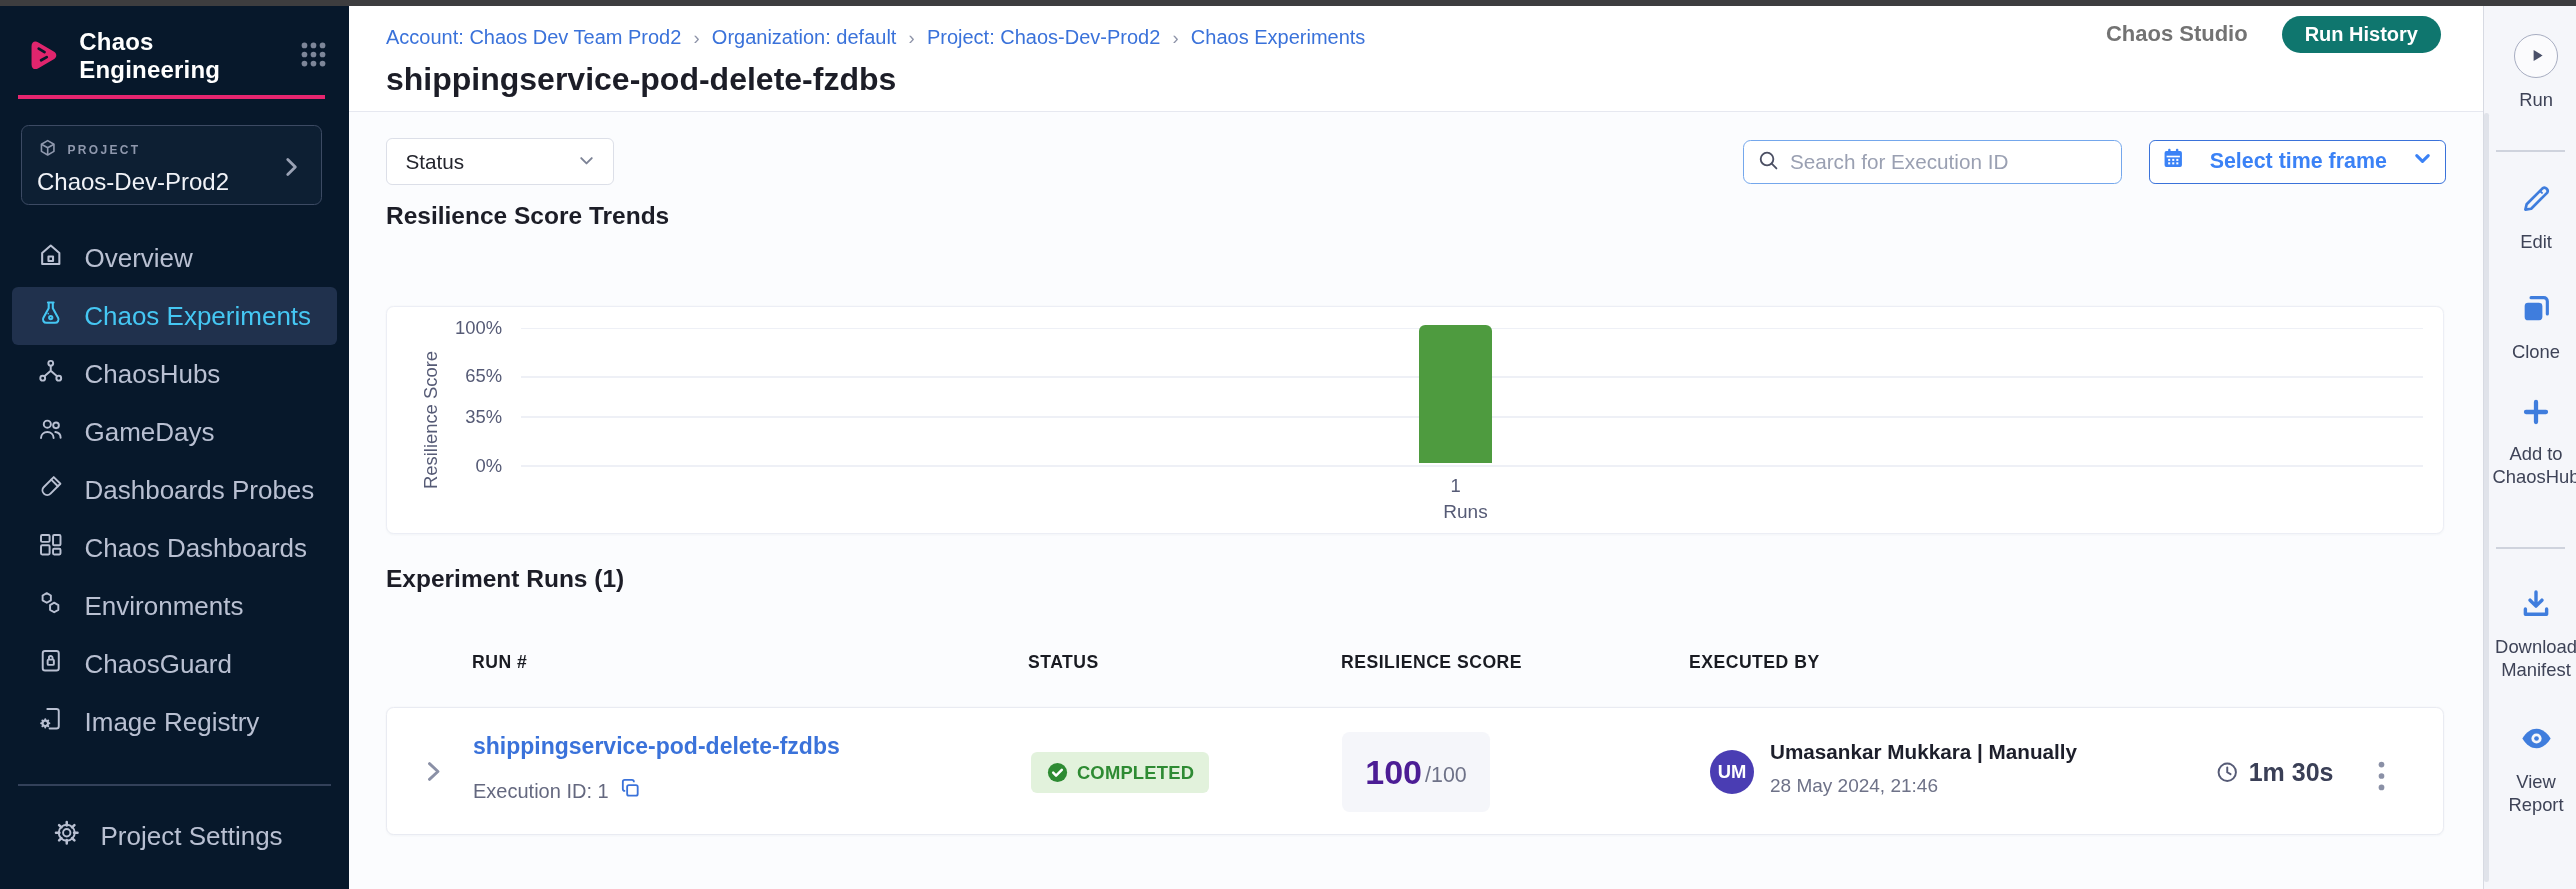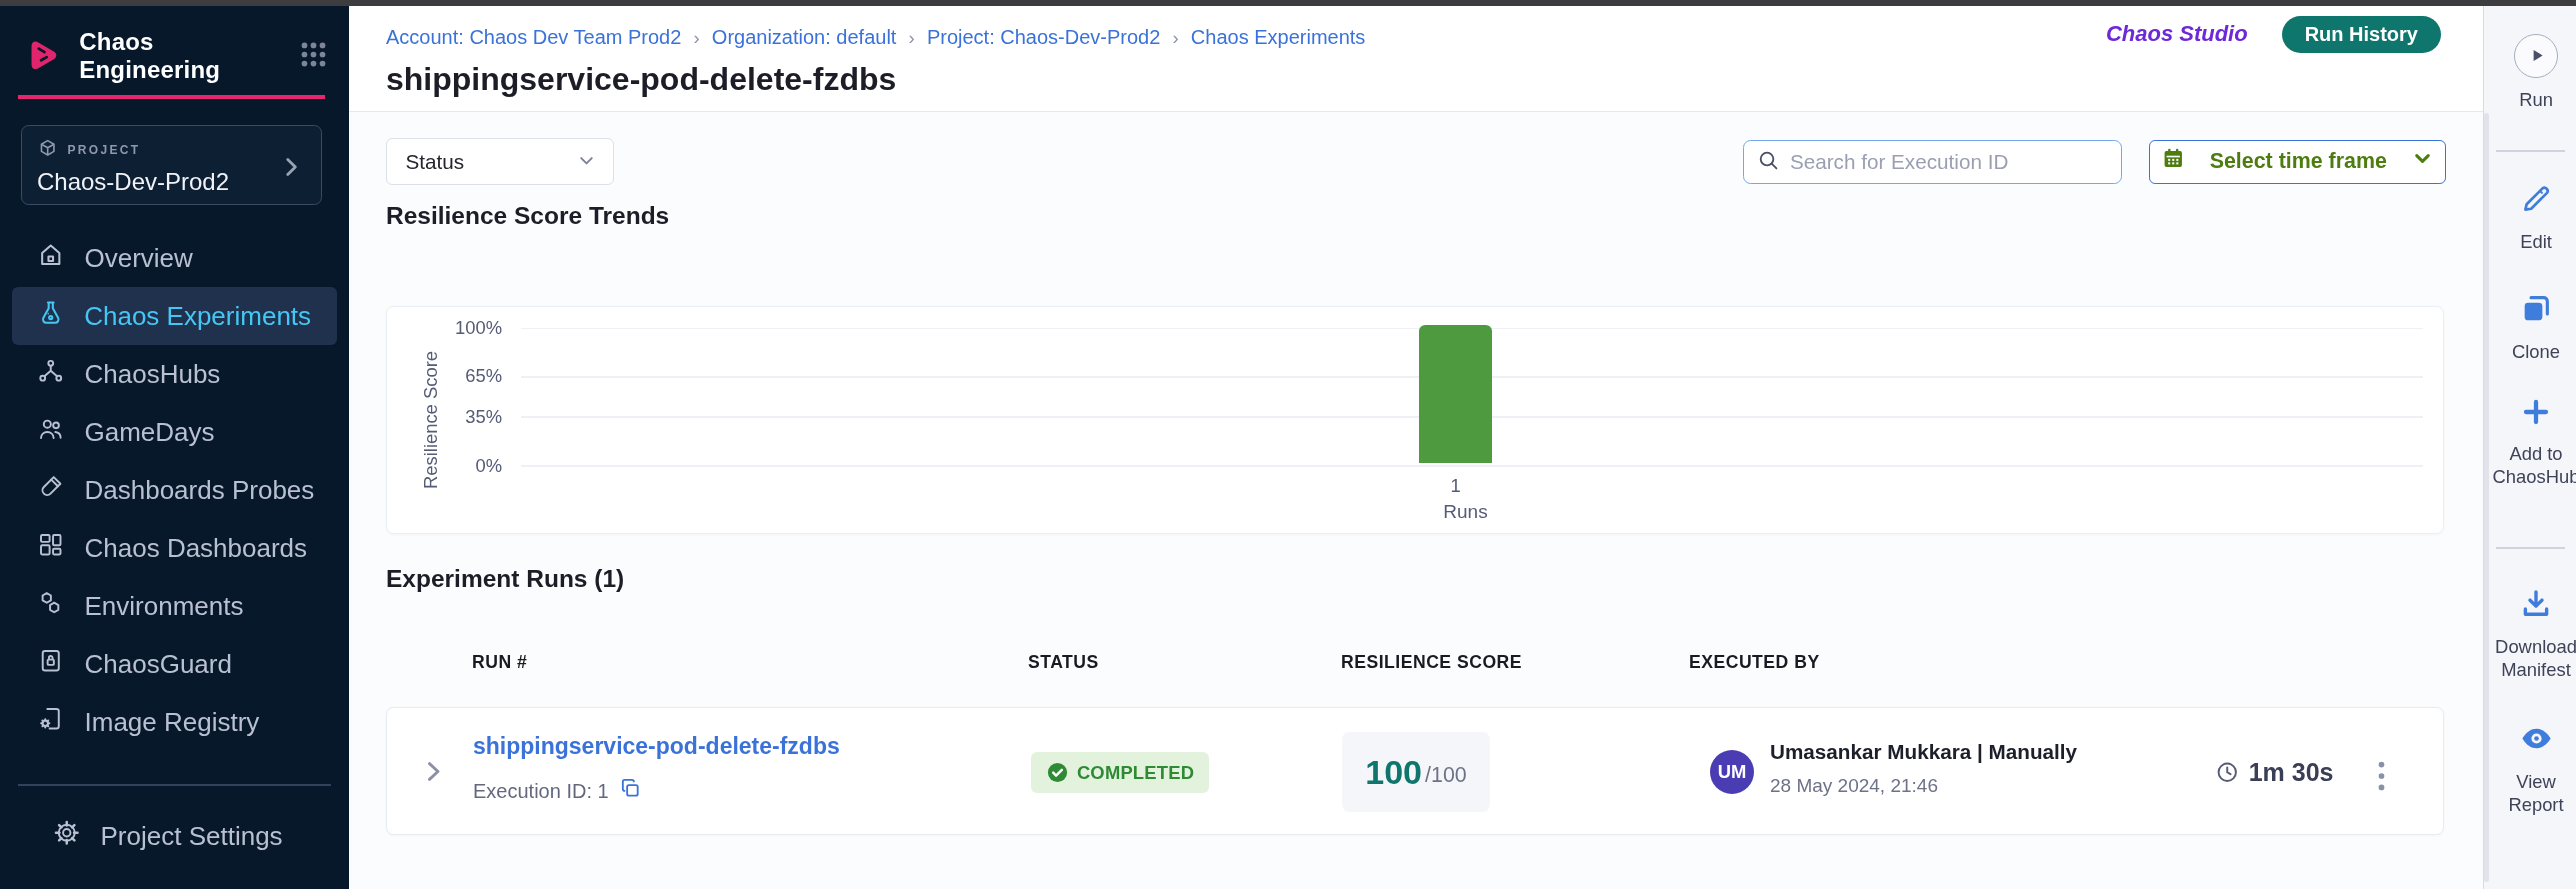--- a/index.html
+++ b/index.html
@@ -26,32 +26,32 @@
   .nav-footer { position:absolute; top:801px; left:0; right:0;padding-left:16px; }
 
   
   .main { flex:1; min-width:0; display:flex; flex-direction:column; border-right:1.5px solid #d7dae2; }
   .main-header { position:relative; height:106px; background:#ffffff; border-bottom:1.5px solid #e6e8f0; }
   .breadcrumb { position:absolute; left:37px; top:20px; font-size:20px; display:flex; gap:12.2px; align-items:center; white-space:nowrap; }
   .crumb { color:#3a72da; cursor:pointer; }
   .crumb-sep { color:#8d93a8; font-size:18.4px; }
   .page-title { position:absolute; left:37px; top:55px; font-size:32px; font-weight:bold; color:#1c1d27; }
   .header-right { position:absolute; right:42px; top:9.2px; height:38px; display:flex; align-items:center; gap:34px; }
-  .studio-link { color:#6d28d9; font-size:22px; font-weight:600; cursor:pointer;font-style:italic; }
+  .studio-link { color:#737373; font-size:22px; font-weight:600; cursor:pointer; }
   .run-history-btn { background:#0f766e; color:#ffffff; font-size:20px; font-weight:bold; border:none; border-radius:20px; height:37px; padding:0 23px; cursor:pointer; font-family:inherit; }
 
   .content { position:relative; flex:1; background:#fbfcfe; }
 
   
   .status-select { position:absolute; left:37px; top:26px; width:228px; height:47px; background:#fff; border:1.5px solid #dcdfe8; border-radius:6.1px; display:flex; align-items:center; padding:0 15.3px 0 18.4px; cursor:pointer; }
   .status-select .lbl { flex:1; font-size:20.7px; color:#24252d; }
   .search-box { position:absolute; left:1394px; top:27.5px; width:379px; height:44px; background:#fff; border:1.5px solid #74a7ec; border-radius:7.6px; display:flex; align-items:center; padding:0 12.2px; gap:9.2px; }
   .search-box input { border:none; outline:none; flex:1; font-size:20.7px; color:#333; font-family:inherit; background:transparent; }
   .search-box input::placeholder { color:#9aa0b2; }
-  .timeframe-btn { position:absolute; left:1800px; top:27.5px; width:297px; height:44px; background:#fff; border:1.5px solid #3a72da; border-radius:6.1px; display:flex; align-items:center; justify-content:center; gap:24px; color:#4d7c0f; font-size:21.4px; font-weight:bold; cursor:pointer; }
+  .timeframe-btn { position:absolute; left:1800px; top:27.5px; width:297px; height:44px; background:#fff; border:1.5px solid #3a72da; border-radius:6.1px; display:flex; align-items:center; justify-content:center; gap:24px; color:#3b82f6; font-size:21.4px; font-weight:bold; cursor:pointer; }
 
   .section-heading { position:absolute; left:37px; font-size:24.5px; font-weight:bold; color:#1c1d27; }
   .trends-heading { top:90px; }
   .runs-heading { top:453px; }
 
   
   .chart-card { position:absolute; left:37px; top:194px; width:2058px; height:228px; background:#fff; border:0.8px solid #eceef5; border-radius:7.6px; box-shadow:0 0.8px 2.3px rgba(30,40,70,.04); }
   .gridline { position:absolute; left:134px; right:20px; height:1.5px; background:#eef0f6; }
   .ytick { position:absolute; left:0; width:115px; text-align:right; font-size:18.4px; color:#565b76; }
   .y-axis-title { position:absolute; left:17px; top:50%; transform:translate(-50%,-50%) rotate(-90deg); transform-origin:center; font-size:18.4px; color:#565b76; white-space:nowrap; left:44px; }
@@ -64,21 +64,21 @@
   .cols span { position:absolute; white-space:nowrap; }
   .col-run { left:86px; } .col-status { left:642px; } .col-score { left:955px; } .col-exec { left:1303px; }
 
   .run-row { position:absolute; left:37px; top:595px; width:2058px; height:128px; background:#fff; border:0.8px solid #e9ebf2; border-radius:7.6px; box-shadow:0 0.8px 2.3px rgba(30,40,70,.04); }
   .row-chevron { position:absolute; left:31px; top:49px; color:#8a90a6; cursor:pointer; }
   .run-name { position:absolute; left:86px; top:24.5px; font-size:23px; font-weight:bold; color:#3a72da; cursor:pointer; }
   .exec-row { position:absolute; left:86px; top:69px; display:flex; align-items:center; gap:10.7px; font-size:20px; color:#64687f; }
   .copy-icon { color:#3a72da; cursor:pointer; }
   .status-badge { position:absolute; left:644px; top:44px; height:41px; background:#e2f2dc; border-radius:6.1px; display:inline-flex; align-items:center; gap:7.6px; padding:0 15.3px; color:#2e8b33; font-size:18.4px; font-weight:bold; letter-spacing:0.2px; }
   .score-tile { position:absolute; left:955px; top:24px; width:148px; height:80px; background:#f5f6fa; border-radius:7.6px; display:flex; align-items:center; justify-content:center; gap:3.1px; }
-  .score-val { font-size:34px; font-weight:bold; color:#0f766e; }
+  .score-val { font-size:34px; font-weight:bold; color:#4c1d95; }
   .score-max { font-size:21.4px; color:#6e7288; padding-top:7.6px; }
   .avatar { position:absolute; left:1323px; top:42px; width:44px; height:44px; border-radius:50%; background:#4a3db3; color:#fff; font-size:18.4px; font-weight:bold; display:flex; align-items:center; justify-content:center; }
   .exec-name { position:absolute; left:1383px; top:32px; font-size:20.7px; font-weight:bold; color:#1d1f2b; white-space:nowrap; }
   .exec-date { position:absolute; left:1383px; top:67px; font-size:19px; color:#6e7288; }
   .duration { position:absolute; left:1828px; top:50px; display:flex; align-items:center; gap:9.2px; color:#565b76; }
   .duration .t { font-size:25px; font-weight:600; color:#3a3f56; }
   .kebab { position:absolute; left:1978px; top:44px; color:#8a90a6; cursor:pointer; padding:4.6px; }
 
   
   .rail { width:92px; flex-shrink:0; background:#f5f6fa; position:relative; }

